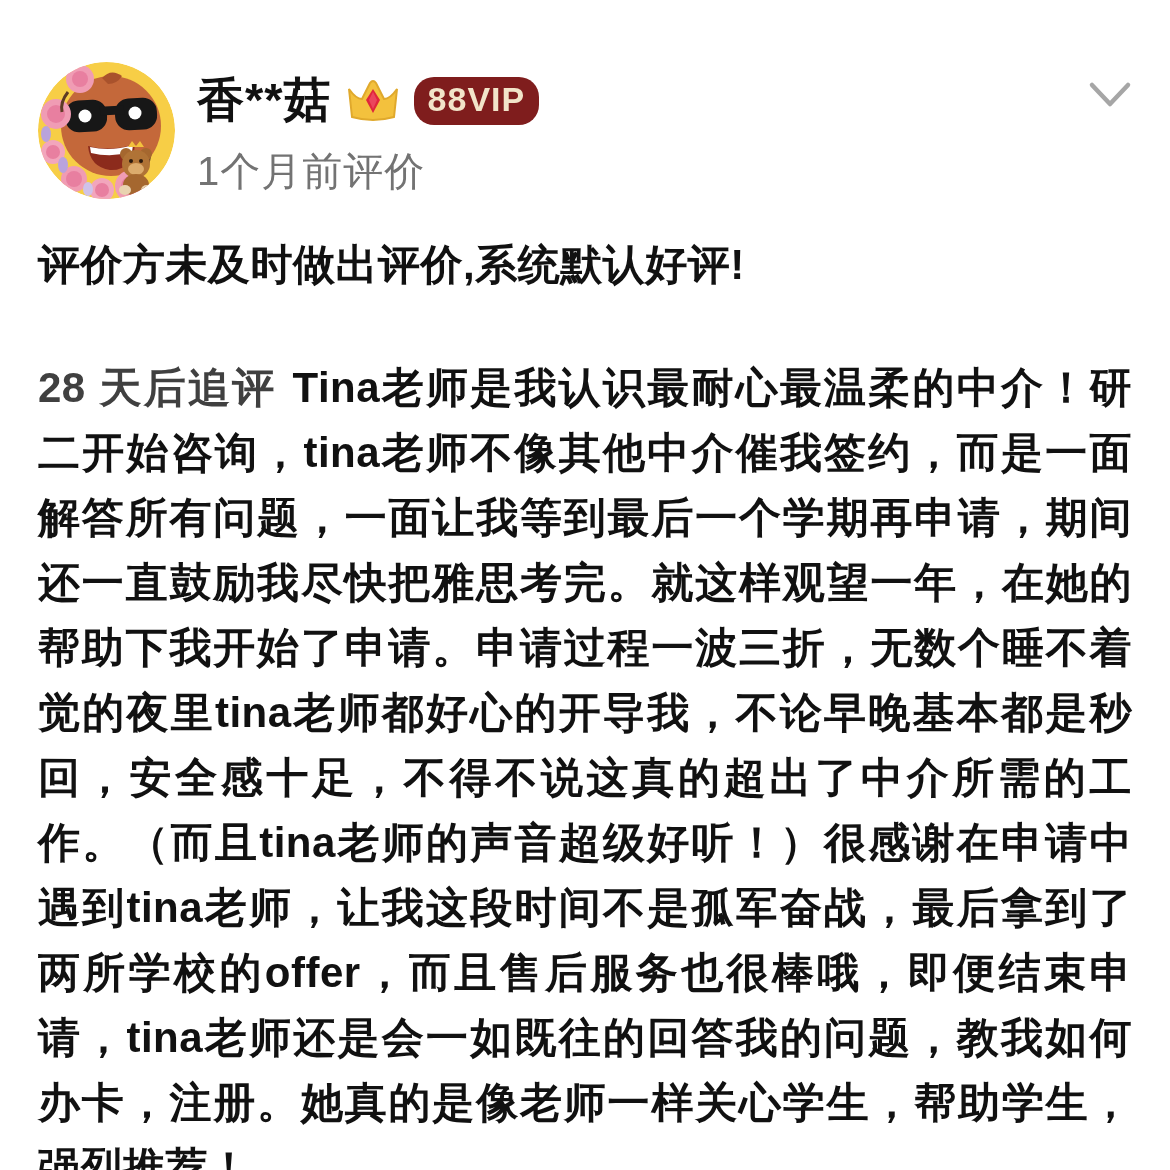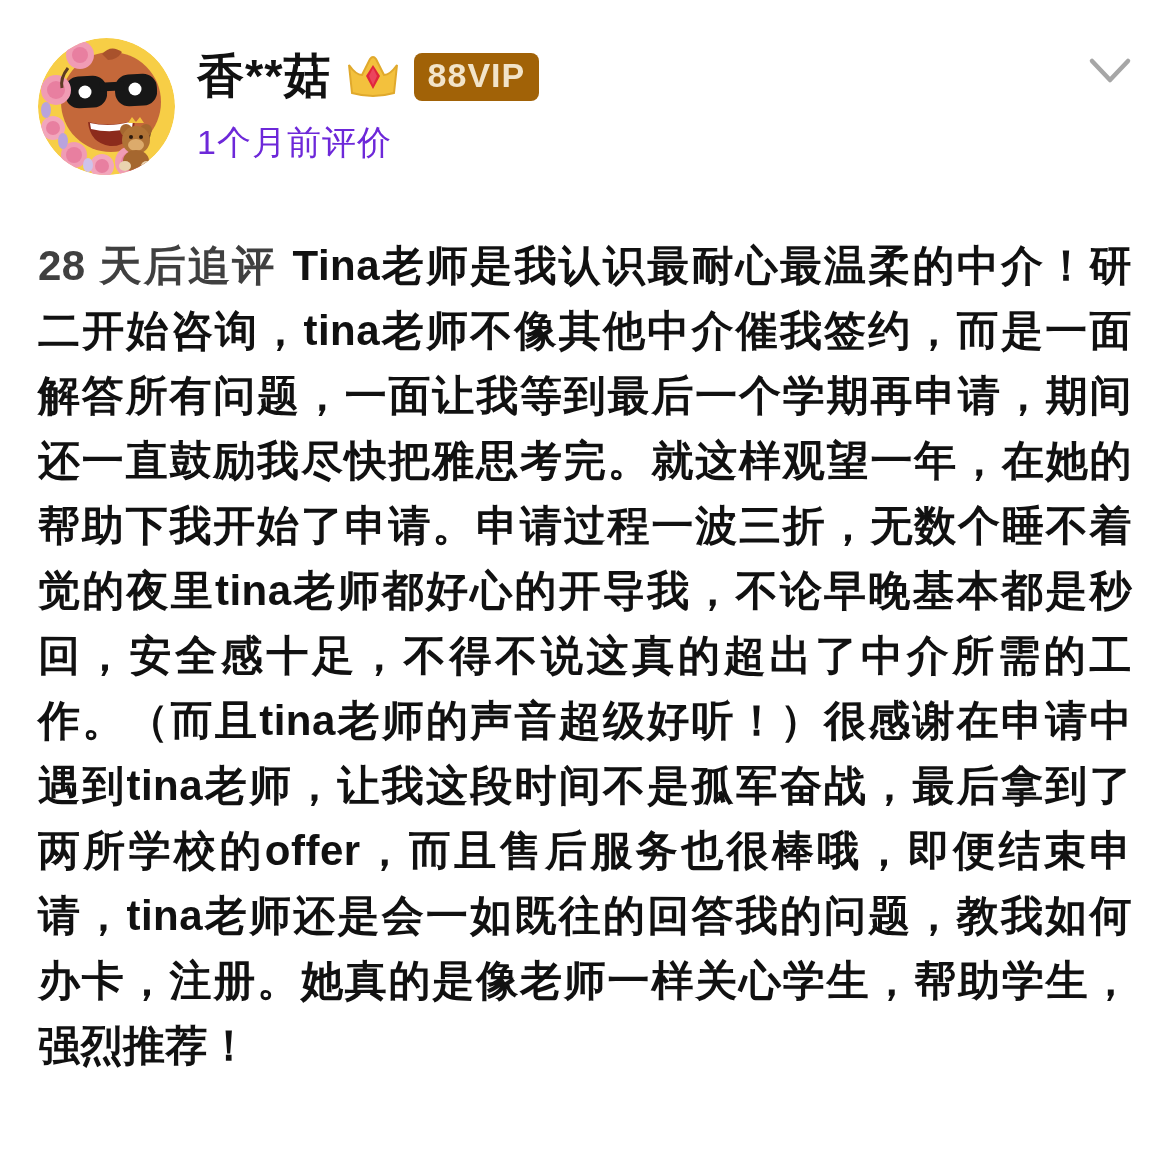--- a/index.html
+++ b/index.html
@@ -10,20 +10,21 @@
     position: relative;
     font-family: "Liberation Sans", "DejaVu Sans", sans-serif;
     color: #111111;
     overflow: hidden;
   }
   .review-card {
     position: absolute;
     inset: 0;
     padding: 38px 38px 0 38px;
     background: #ffffff;
+    margin-top: 24px;
   }
   
   .header {
     display: flex;
     align-items: flex-start;
     position: relative;
   }
   .avatar {
     width: 137px;
     height: 137px;
@@ -44,34 +45,34 @@
   }
   .username {
     font-size: 47px;
     font-weight: 700;
     color: #111111;
     letter-spacing: 1px;
     line-height: 1.1;
   }
   .crown { width: 54px; height: 48px; margin-top: 2px; }
   .vip-badge {
-    background: #a16207;
+    background: #7f1d1d;
     color: #f2e4c9;
     font-size: 34px;
     font-weight: 700;
     letter-spacing: 1px;
-    border-radius: 8px;
+    border-radius: 20px;
     padding: 4px 14px 6px 14px;
     line-height: 1.1;
     margin-top: 2px;
   }
   .timestamp {
     margin-top: 18px;
-    font-size: 34px;
-    color: #6d28d9;
+    font-size: 40px;
+    color: #737373;
     letter-spacing: 1px;
   }
   .chevron {
     position: absolute;
     right: 0px;
     top: 18px;
     width: 44px;
     height: 30px;
     cursor: pointer;
   }
@@ -171,16 +172,17 @@
         <span class="vip-badge">88VIP</span>
       </div>
       <div class="timestamp">1个月前评价</div>
     </div>
 
     <svg class="chevron" viewBox="0 0 44 30">
       <polyline points="4,5 22,24 40,5" fill="none" stroke="#a6a6a6" stroke-width="4.5" stroke-linecap="round" stroke-linejoin="round"></polyline>
     </svg>
   </div>
 
+  <p class="default-comment">评价方未及时做出评价,系统默认好评!</p>
 
   <p class="followup"><span class="followup-label">28 天后追评</span><span>Tina老师是我认识最耐心最温柔的中介！研二开始咨询，tina老师不像其他中介催我签约，而是一面解答所有问题，一面让我等到最后一个学期再申请，期间还一直鼓励我尽快把雅思考完。就这样观望一年，在她的帮助下我开始了申请。申请过程一波三折，无数个睡不着觉的夜里tina老师都好心的开导我，不论早晚基本都是秒回，安全感十足，不得不说这真的超出了中介所需的工作。（而且tina老师的声音超级好听！）很感谢在申请中遇到tina老师，让我这段时间不是孤军奋战，最后拿到了两所学校的offer，而且售后服务也很棒哦，即便结束申请，tina老师还是会一如既往的回答我的问题，教我如何办卡，注册。她真的是像老师一样关心学生，帮助学生，强烈推荐！</span></p>
 
 </div>
 
 </body></html>

